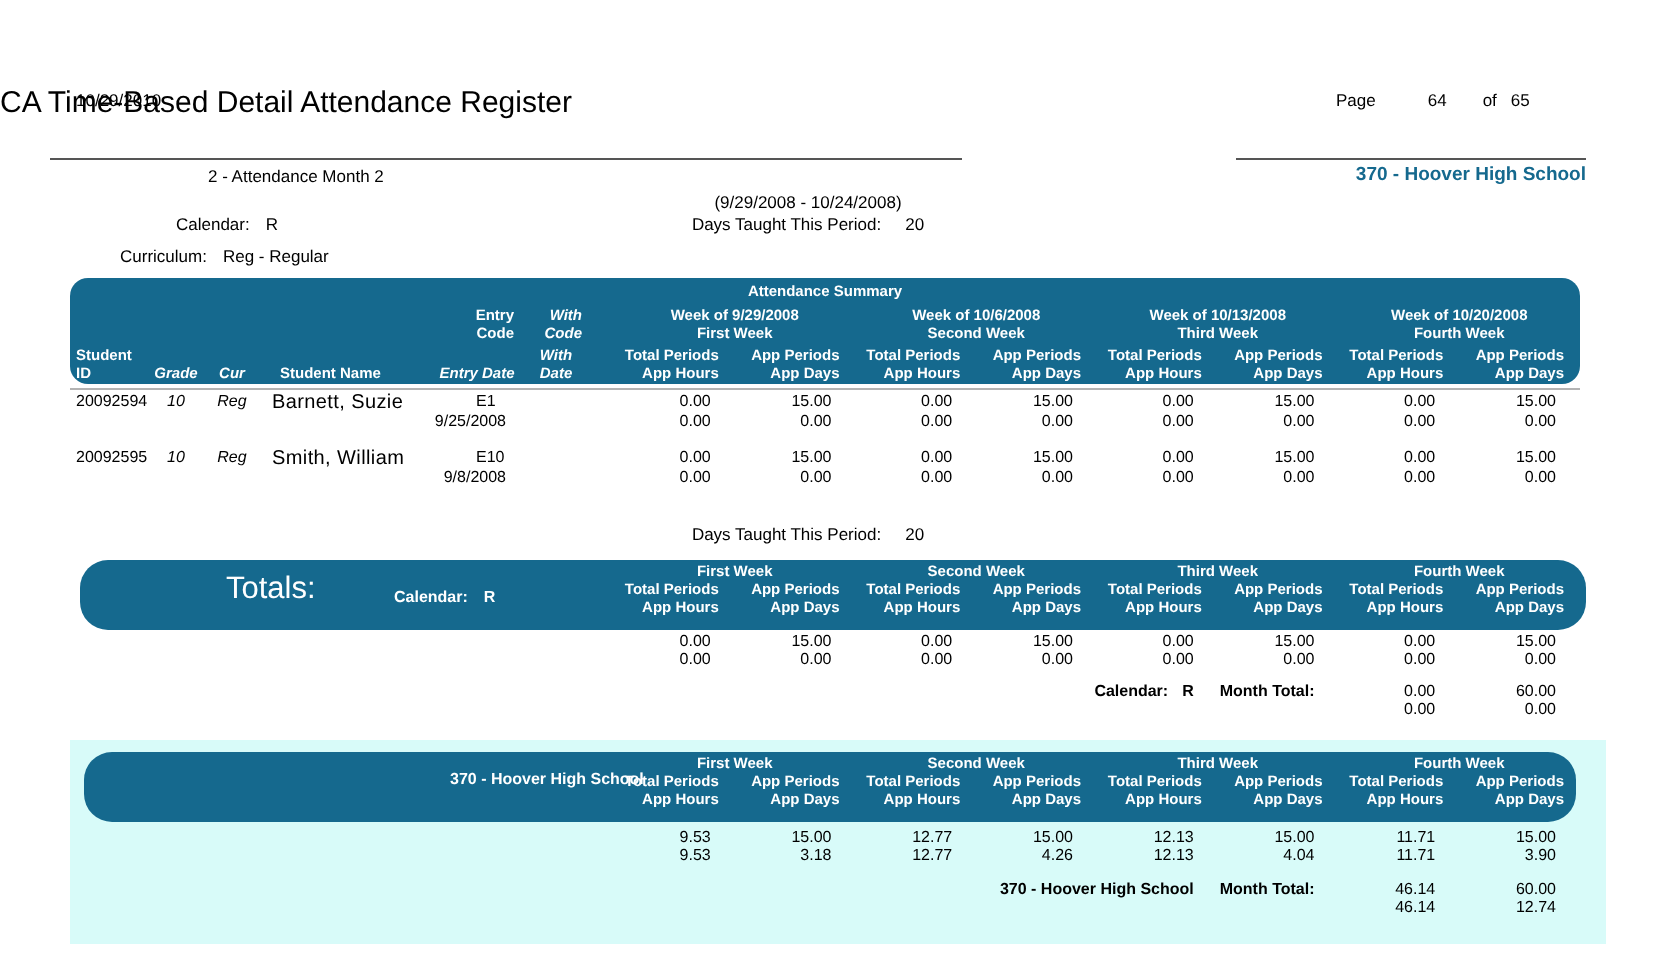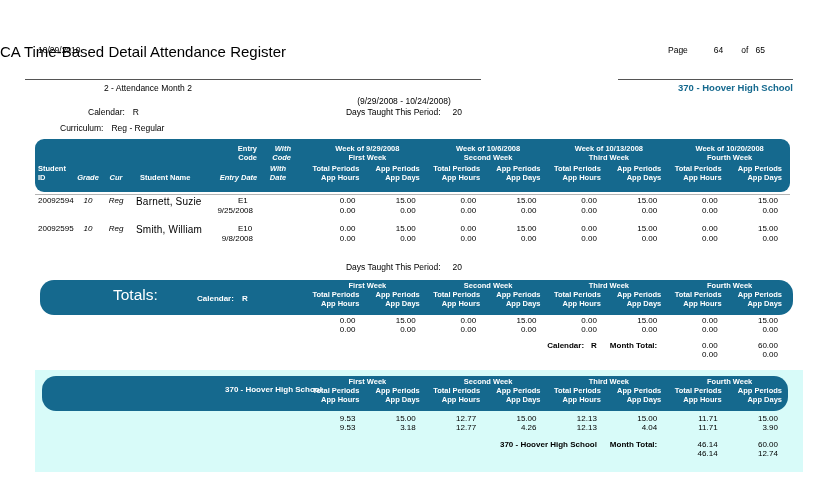--- a/index.html
+++ b/index.html
@@ -112,20 +112,21 @@
     <span>20</span>
   </div>
   <div class="abs cal-line">
     <span>Calendar:</span><span class="v">R</span>
   </div>
   <div class="abs cur-line">
     <span>Curriculum:</span><span class="v">Reg - Regular</span>
   </div>
 
   <div class="att-head">
+    <div class="att-title">Attendance Summary</div>
     <div class="hgrid hrow1">
       <div class="g5 ecode5">
         <span>Entry</span>
         <span>Code</span>
       </div>
       <div class="g6 ctr ecode5">
         <span>With</span>
         <span>Code</span>
       </div>
       <div class="wk w1">

